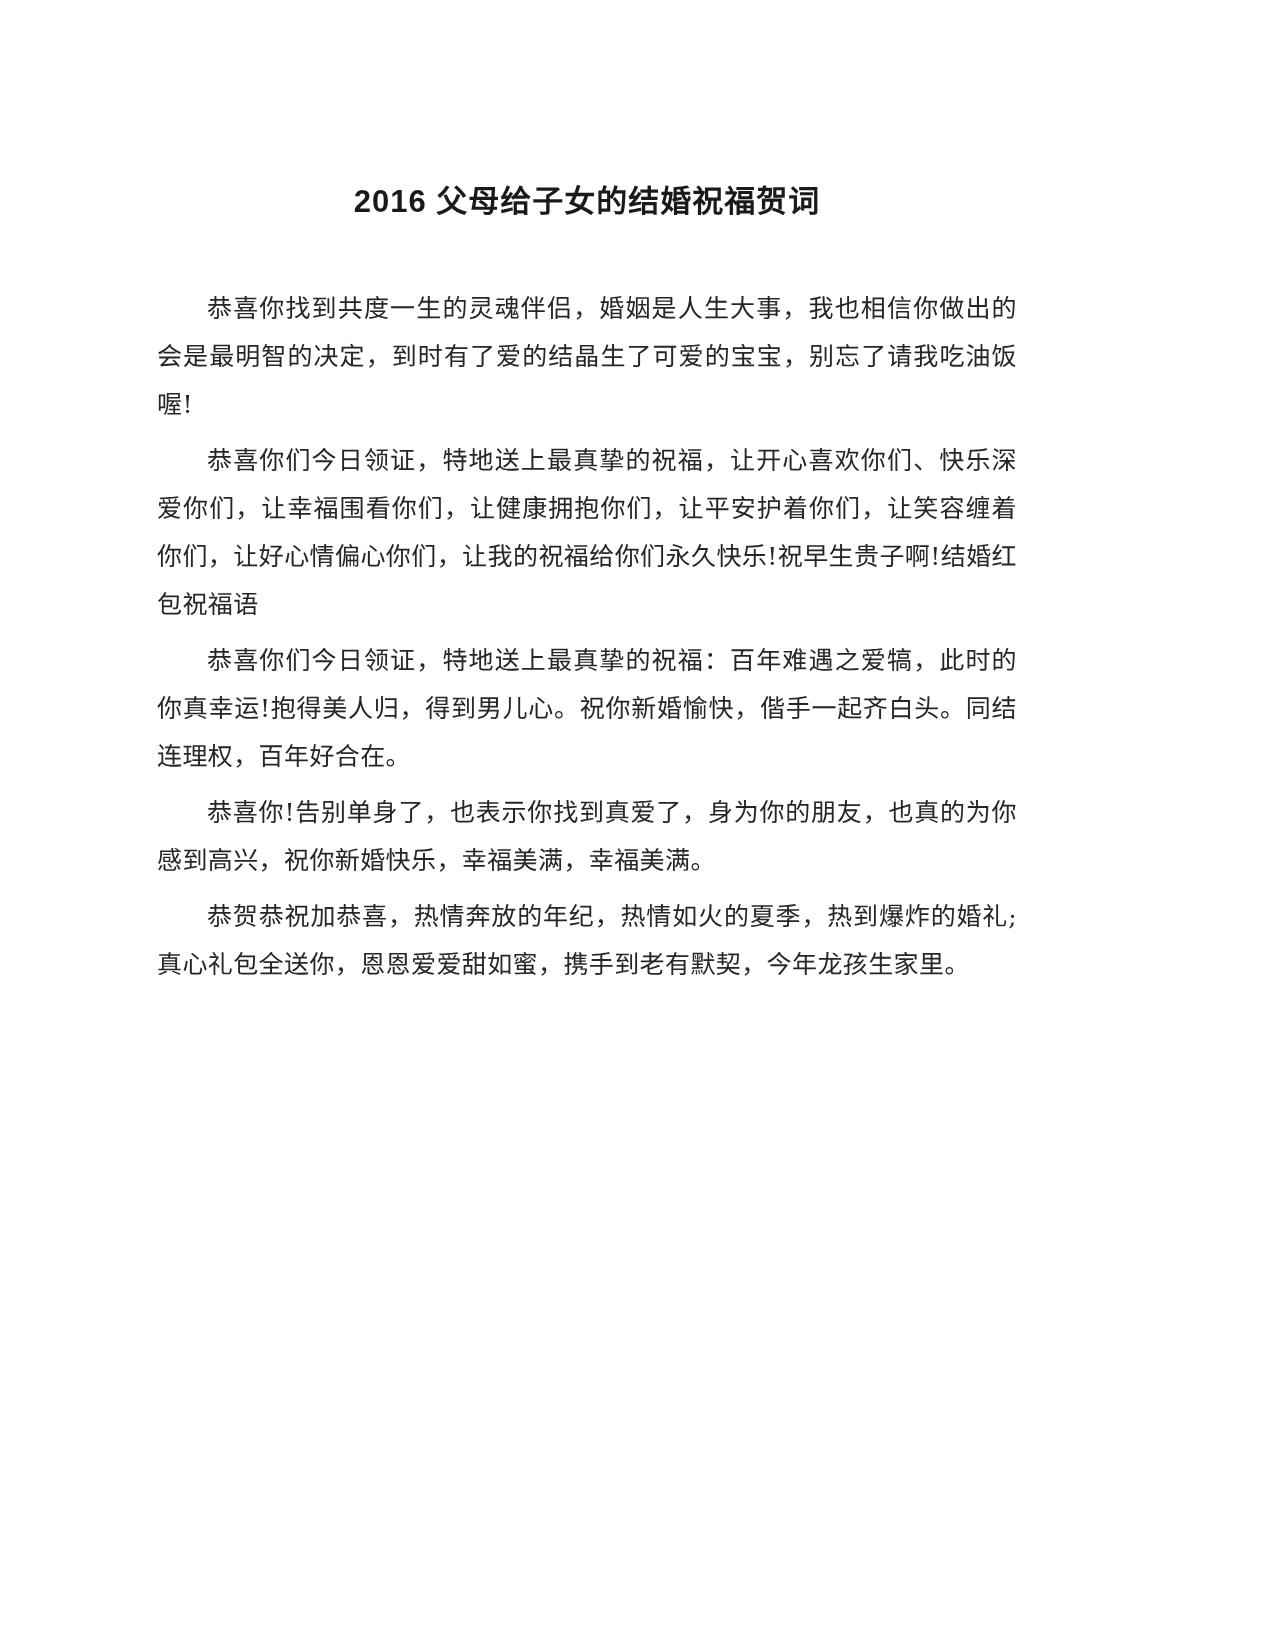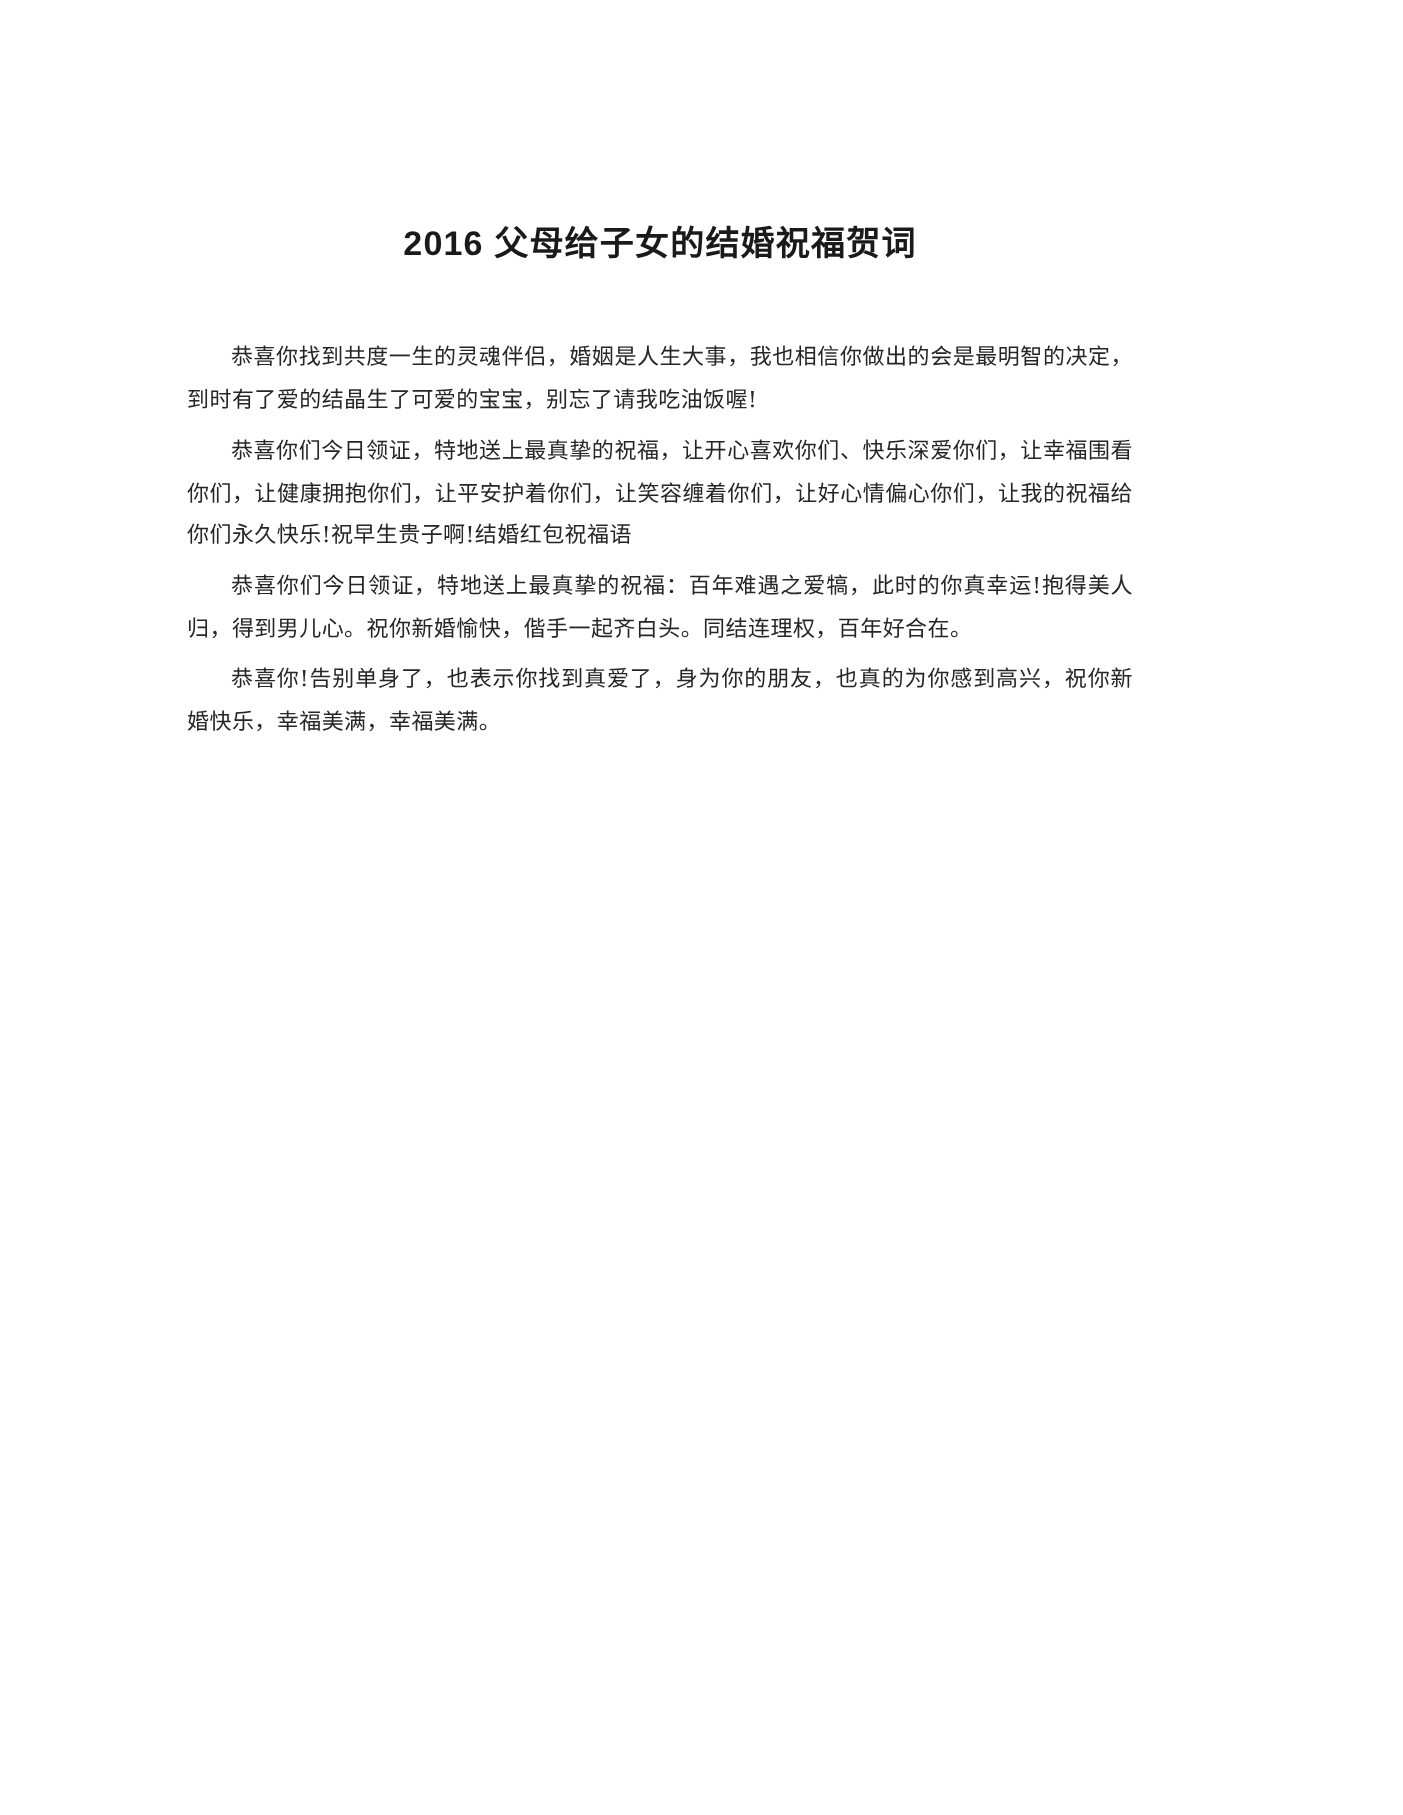--- a/index.html
+++ b/index.html
@@ -12,51 +12,51 @@
     position: relative;
     width: 1275px;
     height: 1650px;
     margin: 0 auto;
     background: #ffffff;
     box-sizing: border-box;
     overflow: hidden;
   }
   .doc-body {
     position: absolute;
-    left: 170px;
+    left: 157px;
     top: 180px;
     width: 860px;
-    margin-top: 20px;
   }
   .doc-title {
     font-family: "Liberation Sans", sans-serif;
     font-size: 31px;
     font-weight: bold;
     color: #1a1a1a;
     text-align: center;
     letter-spacing: 1px;
     line-height: 1.4;
     margin: 0 0 62px 0;
   }
   .para {
     font-family: "DejaVu Serif", "Liberation Serif", serif;
-    font-size: 20px;
+    font-size: 25px;
     color: #262626;
     line-height: 1.92;
     text-align: justify;
     text-justify: inter-ideograph;
     text-indent: 2em;
     margin: 0 0 8px 0;
     letter-spacing: 0.4px;
   }
 </style>
 </head>
 <body>
 
 <div class="page">
   <div class="doc-body">
     <h1 class="doc-title">2016 父母给子女的结婚祝福贺词</h1>
     <p class="para">恭喜你找到共度一生的灵魂伴侣，婚姻是人生大事，我也相信你做出的会是最明智的决定，到时有了爱的结晶生了可爱的宝宝，别忘了请我吃油饭喔!</p>
     <p class="para">恭喜你们今日领证，特地送上最真挚的祝福，让开心喜欢你们、快乐深爱你们，让幸福围看你们，让健康拥抱你们，让平安护着你们，让笑容缠着你们，让好心情偏心你们，让我的祝福给你们永久快乐!祝早生贵子啊!结婚红包祝福语</p>
     <p class="para">恭喜你们今日领证，特地送上最真挚的祝福：百年难遇之爱犒，此时的你真幸运!抱得美人归，得到男儿心。祝你新婚愉快，偕手一起齐白头。同结连理权，百年好合在。</p>
     <p class="para">恭喜你!告别单身了，也表示你找到真爱了，身为你的朋友，也真的为你感到高兴，祝你新婚快乐，幸福美满，幸福美满。</p>
+    <p class="para">恭贺恭祝加恭喜，热情奔放的年纪，热情如火的夏季，热到爆炸的婚礼;真心礼包全送你，恩恩爱爱甜如蜜，携手到老有默契，今年龙孩生家里。</p>
   </div>
 </div>
 
 </body></html>

